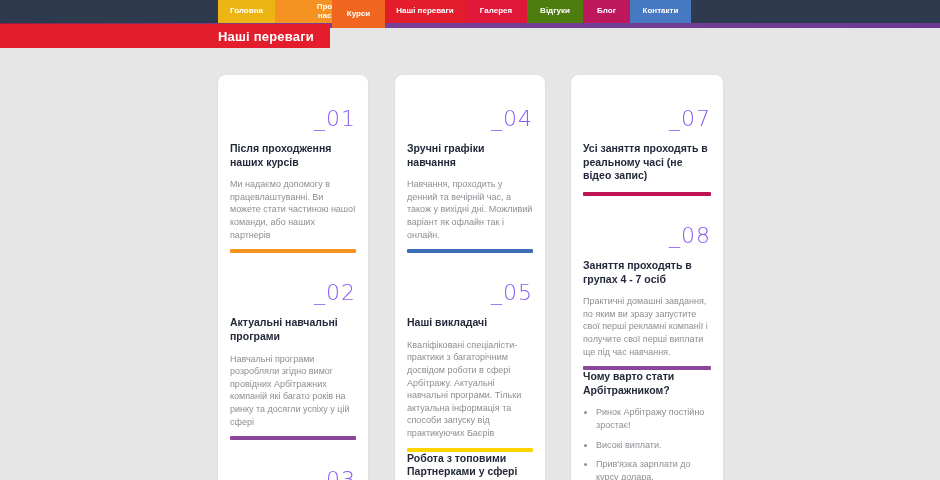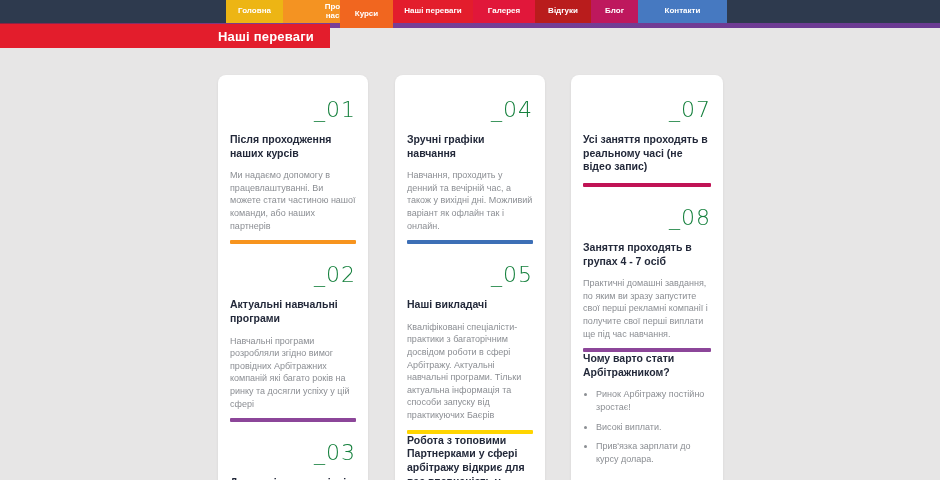--- a/index.html
+++ b/index.html
@@ -17,36 +17,36 @@
     width: 940px; height: 23px;
     background: #2e3a4e;
     z-index: 2;
   }
   .stripe {
     position: absolute; top:23px; left:0;
     width: 940px; height: 5px;
     background: linear-gradient(90deg, #8d2040 0%, #7a3f97 30%, #6a3a92 100%);
     z-index: 1;
   }
-  .nav-items { position:absolute; top:0; left:226px; display:flex; z-index:3;border-radius:7px; }
+  .nav-items { position:absolute; top:0; left:218px; display:flex; z-index:3;border-radius:7px; }
   .nav-item {
     height: 23px;
     display:flex; align-items:center; justify-content:center;
     color:#fff; font-size:8px; font-weight:bold;
     text-decoration:none; cursor:pointer;
     text-align:center; line-height:1.1;
   }
   .nav-item:nth-child(1){ width:57px; }
   .nav-item:nth-child(2){ width:57px; }
   .nav-item:nth-child(3){ width:53px; }
   .nav-item:nth-child(4){ width:80px; }
   .nav-item:nth-child(5){ width:62px; }
   .nav-item:nth-child(6){ width:56px; }
   .nav-item:nth-child(7){ width:47px; }
-  .nav-item:nth-child(8){ width:89px; }
+  .nav-item:nth-child(8){ width:61px; }
   .nav-item.active { height: 28px; }
   
   .banner {
     position:absolute; top:24px; left:0;
     width:330px; height:24px;
     background:#e31d2c; z-index:4;
     display:flex; align-items:center; justify-content:flex-end;
     padding-right:16px;
   }
   .banner .title {
@@ -60,23 +60,23 @@
     box-shadow: 0 1px 3px rgba(0,0,0,0.07);
     z-index:1;
   }
   .card.c1 { left:218px; width:150px; }
   .card.c2 { left:395px; width:150px; }
   .card.c3 { left:571px; width:152px; }
   .num {
     text-align:right;
     font-family:"DejaVu Sans", sans-serif;
     font-weight:300;
-    font-size:22px; color:#15803d;
+    font-size:22px; color:#8b5cf6;
     letter-spacing:1px;
-    margin: 18px 0 11px;
+    margin: 27px 0 11px;
   }
   h3 {
     font-size:10.5px; color:#23293a;
     margin:0 0 9px; line-height:1.3;
   }
   .body-text {
     font-size:9px; color:#8b8e93;
     line-height:1.4; margin:0 0 8px;
   }
   .divider { height:4px; margin-top:5px; border-radius:1px; }
@@ -91,21 +91,21 @@
 
 <div class="navbar"></div>
 <div class="stripe"></div>
 
 <nav class="nav-items">
   <a class="nav-item" style="background-color: rgb(237, 181, 20);">Головна</a>
   <a class="nav-item" style="background-color: rgb(244, 147, 34); padding-left: 42px;">Про нас</a>
   <a class="nav-item active" style="background-color: rgb(241, 102, 31);">Курси</a>
   <a class="nav-item" style="background-color: rgb(227, 29, 44);">Наші переваги</a>
   <a class="nav-item" style="background-color: rgb(225, 23, 58);">Галерея</a>
-  <a class="nav-item" style="background-color: #b91c1c; text-align: center;">Відгуки</a>
+  <a class="nav-item" style="background-color: #4d7c0f; text-align: center;">Відгуки</a>
   <a class="nav-item" style="background-color: #be185d;">Блог</a>
   <a class="nav-item" style="background-color: rgb(70, 121, 193);">Контакти</a>
 </nav>
 
 <div class="banner">
   <span class="title">Наші переваги</span>
 </div>
 
 <div class="card c1">
   <section>

